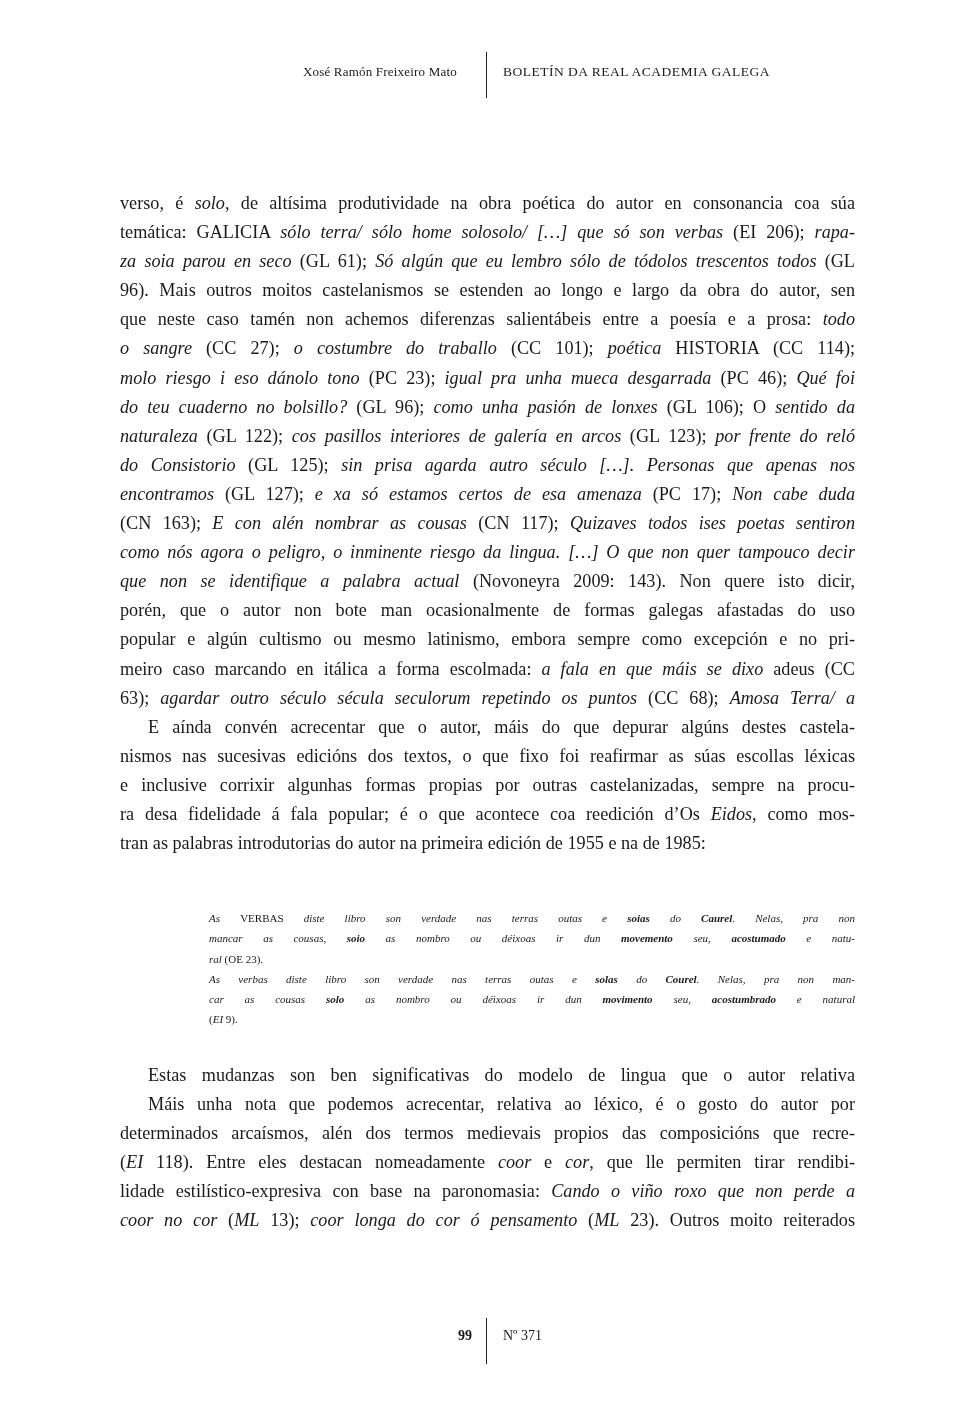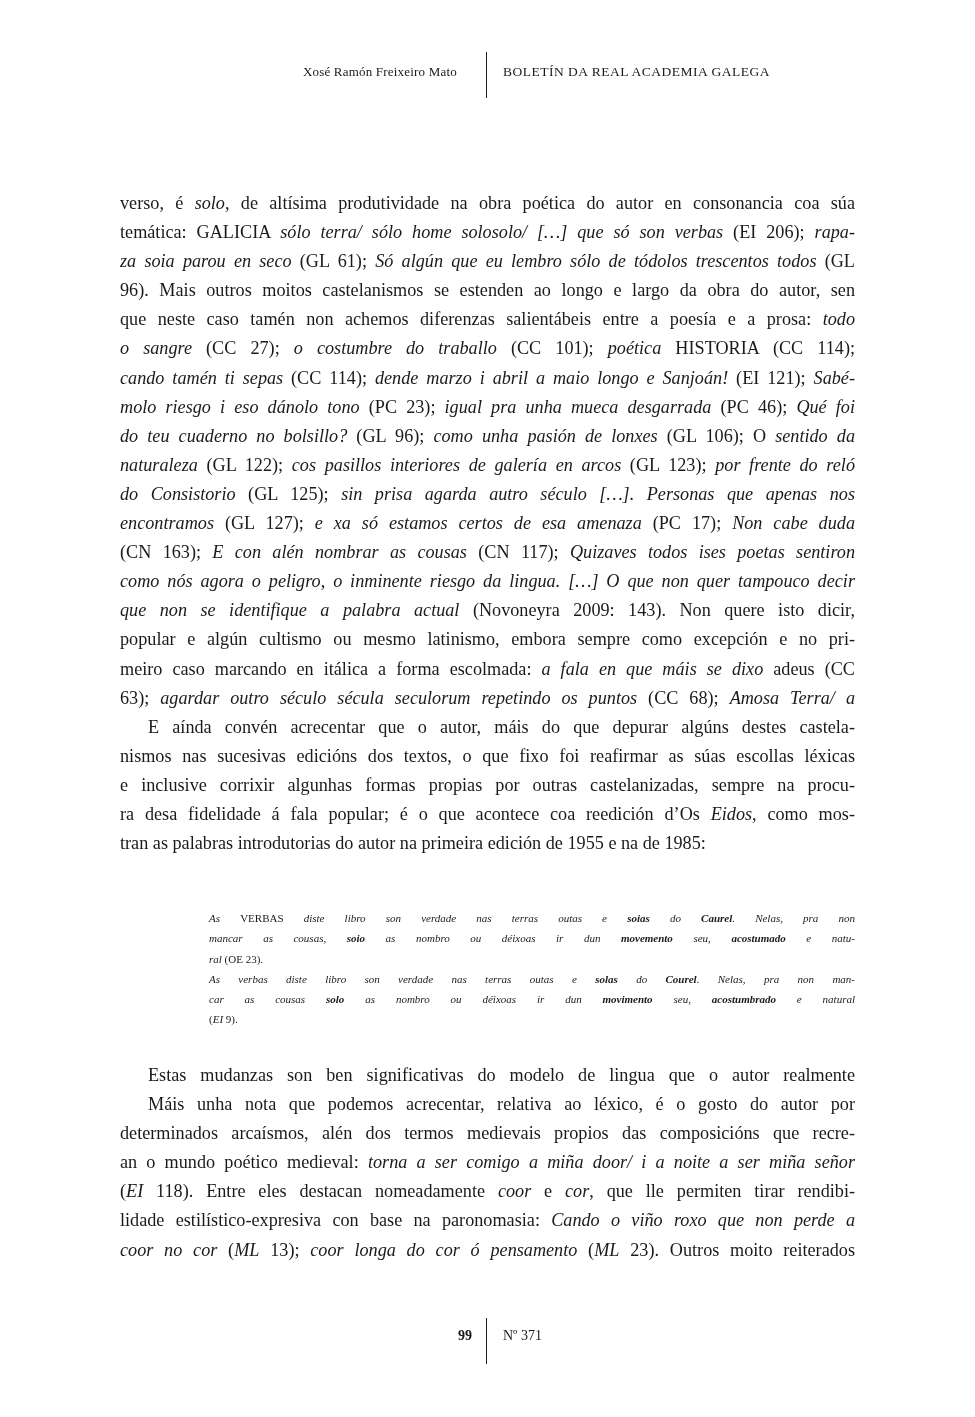--- a/index.html
+++ b/index.html
@@ -31,51 +31,50 @@
   <span class="journal">BOLETÍN DA REAL ACADEMIA GALEGA</span>
 </div>
 
 <div class="body" id="body1">
     <div class="line"><span style="font-style: normal;">verso, é </span><span style="font-style: italic;">solo</span><span style="font-style: normal;">, de altísima produtividade na obra poética do autor en consonancia coa súa</span></div>
     <div class="line"><span style="font-style: normal;">temática: GALICIA </span><span style="font-style: italic;">sólo terra/ sólo home solosolo/ […] que só son verbas</span><span style="font-style: normal;"> (EI 206); </span><span style="font-style: italic;">rapa-</span></div>
     <div class="line"><span style="font-style: italic;">za soia parou en seco</span><span style="font-style: normal;"> (GL 61); </span><span style="font-style: italic;">Só algún que eu lembro sólo de tódolos trescentos todos</span><span style="font-style: normal;"> (GL</span></div>
     <div class="line"><span style="font-style: normal;">96). Mais outros moitos castelanismos se estenden ao longo e largo da obra do autor, sen</span></div>
     <div class="line"><span style="font-style: normal;">que neste caso tamén non achemos diferenzas salientábeis entre a poesía e a prosa: </span><span style="font-style: italic;">todo</span></div>
     <div class="line"><span style="font-style: italic;">o sangre</span><span style="font-style: normal;"> (CC 27); </span><span style="font-style: italic;">o costumbre do traballo</span><span style="font-style: normal;"> (CC 101); </span><span style="font-style: italic;">poética</span><span style="font-style: normal;"> HISTORIA (CC 114);</span></div>
-    <div class="line"><span style="font-style: italic;">cando tamén ti sepas</span><span style="font-style: normal;"> (CC 114); </span><span style="font-style: italic;">dende marzo i abril a maio longo e Sanjoán!</span><span style="font-style: normal;"> (EI 121); </span><span style="font-style: italic;">Sabé-</span></div>
     <div class="line"><span style="font-style: italic;">molo riesgo i eso dánolo tono</span><span style="font-style: normal;"> (PC 23); </span><span style="font-style: italic;">igual pra unha mueca desgarrada</span><span style="font-style: normal;"> (PC 46); </span><span style="font-style: italic;">Qué foi</span></div>
     <div class="line"><span style="font-style: italic;">do teu cuaderno no bolsillo?</span><span style="font-style: normal;"> (GL 96); </span><span style="font-style: italic;">como unha pasión de lonxes</span><span style="font-style: normal;"> (GL 106); O </span><span style="font-style: italic;">sentido da</span></div>
     <div class="line"><span style="font-style: italic;">naturaleza</span><span style="font-style: normal;"> (GL 122); </span><span style="font-style: italic;">cos pasillos interiores de galería en arcos</span><span style="font-style: normal;"> (GL 123); </span><span style="font-style: italic;">por frente do reló</span></div>
     <div class="line"><span style="font-style: italic;">do Consistorio</span><span style="font-style: normal;"> (GL 125); </span><span style="font-style: italic;">sin prisa agarda autro século […]. Personas que apenas nos</span></div>
     <div class="line"><span style="font-style: italic;">encontramos</span><span style="font-style: normal;"> (GL 127); </span><span style="font-style: italic;">e xa só estamos certos de esa amenaza</span><span style="font-style: normal;"> (PC 17); </span><span style="font-style: italic;">Non cabe duda</span></div>
     <div class="line"><span style="font-style: normal;">(CN 163); </span><span style="font-style: italic;">E con alén nombrar as cousas</span><span style="font-style: normal;"> (CN 117); </span><span style="font-style: italic;">Quizaves todos ises poetas sentiron</span></div>
     <div class="line"><span style="font-style: italic;">como nós agora o peligro, o inminente riesgo da lingua. […] O que non quer tampouco decir</span></div>
     <div class="line"><span style="font-style: italic;">que non se identifique a palabra actual</span><span style="font-style: normal;"> (Novoneyra 2009: 143). Non quere isto dicir,</span></div>
+    <div class="line"><span style="font-style: normal;">porén, que o autor non bote man ocasionalmente de formas galegas afastadas do uso</span></div>
     <div class="line"><span style="font-style: normal;">popular e algún cultismo ou mesmo latinismo, embora sempre como excepción e no pri-</span></div>
     <div class="line"><span style="font-style: normal;">meiro caso marcando en itálica a forma escolmada: </span><span style="font-style: italic;">a fala en que máis se dixo</span><span style="font-style: normal;"> adeus (CC</span></div>
     <div class="line"><span style="font-style: normal;">63); </span><span style="font-style: italic;">agardar outro século sécula seculorum repetindo os puntos</span><span style="font-style: normal;"> (CC 68); </span><span style="font-style: italic;">Amosa Terra/ a</span></div>
     <div class="line indent"><span style="font-style: normal;">E aínda convén acrecentar que o autor, máis do que depurar algúns destes castela-</span></div>
     <div class="line"><span style="font-style: normal;">nismos nas sucesivas edicións dos textos, o que fixo foi reafirmar as súas escollas léxicas</span></div>
     <div class="line"><span style="font-style: normal;">e inclusive corrixir algunhas formas propias por outras castelanizadas, sempre na procu-</span></div>
     <div class="line"><span style="font-style: normal;">ra desa fidelidade á fala popular; é o que acontece coa reedición d’Os </span><span style="font-style: italic;">Eidos</span><span style="font-style: normal;">, como mos-</span></div>
     <div class="line last"><span style="font-style: normal;">tran as palabras introdutorias do autor na primeira edición de 1955 e na de 1985:</span></div>
   </div>
 <div class="quote" id="quote">
     <div class="qline"><span style="font-style: italic;">As </span><span style="font-style: normal;">VERBAS</span><span style="font-style: italic;"> diste libro son verdade nas terras outas e </span><span style="font-style: italic; font-weight: bold;">soias</span><span style="font-style: italic;"> do </span><span style="font-style: italic; font-weight: bold;">Caurel</span><span style="font-style: italic;">. Nelas, pra non</span></div>
     <div class="qline"><span style="font-style: italic;">mancar as cousas, </span><span style="font-style: italic; font-weight: bold;">soio</span><span style="font-style: italic;"> as nombro ou déixoas ir dun </span><span style="font-style: italic; font-weight: bold;">movemento</span><span style="font-style: italic;"> seu, </span><span style="font-style: italic; font-weight: bold;">acostumado</span><span style="font-style: italic;"> e natu-</span></div>
     <div class="qline last"><span style="font-style: italic;">ral </span><span style="font-style: normal;">(OE 23).</span></div>
     <div class="qline"><span style="font-style: italic;">As verbas diste libro son verdade nas terras outas e </span><span style="font-style: italic; font-weight: bold;">solas</span><span style="font-style: italic;"> do </span><span style="font-style: italic; font-weight: bold;">Courel</span><span style="font-style: italic;">. Nelas, pra non man-</span></div>
     <div class="qline"><span style="font-style: italic;">car as cousas </span><span style="font-style: italic; font-weight: bold;">solo</span><span style="font-style: italic;"> as nombro ou déixoas ir dun </span><span style="font-style: italic; font-weight: bold;">movimento</span><span style="font-style: italic;"> seu, </span><span style="font-style: italic; font-weight: bold;">acostumbrado</span><span style="font-style: italic;"> e natural</span></div>
     <div class="qline last"><span style="font-style: normal;">(</span><span style="font-style: italic;">EI</span><span style="font-style: normal;"> 9).</span></div>
   </div>
 <div class="body2" id="body2">
-    <div class="line indent"><span style="font-style: normal;">Estas mudanzas son ben significativas do modelo de lingua que o autor realmente</span></div>
+    <div class="line indent"><span style="font-style: normal;">Estas mudanzas son ben significativas do modelo de lingua que o autor relativa</span></div>
     <div class="line indent"><span style="font-style: normal;">Máis unha nota que podemos acrecentar, relativa ao léxico, é o gosto do autor por</span></div>
     <div class="line"><span style="font-style: normal;">determinados arcaísmos, alén dos termos medievais propios das composicións que recre-</span></div>
-    <div class="line"><span style="font-style: normal;">an o mundo poético medieval: </span><span style="font-style: italic;">torna a ser comigo a miña door/ i a noite a ser miña señor</span></div>
     <div class="line"><span style="font-style: normal;">(</span><span style="font-style: italic;">EI</span><span style="font-style: normal;"> 118). Entre eles destacan nomeadamente </span><span style="font-style: italic;">coor</span><span style="font-style: normal;"> e </span><span style="font-style: italic;">cor</span><span style="font-style: normal;">, que lle permiten tirar rendibi-</span></div>
     <div class="line"><span style="font-style: normal;">lidade estilístico-expresiva con base na paronomasia: </span><span style="font-style: italic;">Cando o viño roxo que non perde a</span></div>
     <div class="line"><span style="font-style: italic;">coor no cor</span><span style="font-style: normal;"> (</span><span style="font-style: italic;">ML</span><span style="font-style: normal;"> 13); </span><span style="font-style: italic;">coor longa do cor ó pensamento</span><span style="font-style: normal;"> (</span><span style="font-style: italic;">ML</span><span style="font-style: normal;"> 23). Outros moito reiterados</span></div>
   </div>
 
 <div class="footer">
   <span class="page">99</span>
   <span class="divider"></span>
   <span class="issue">Nº 371</span>
 </div>

